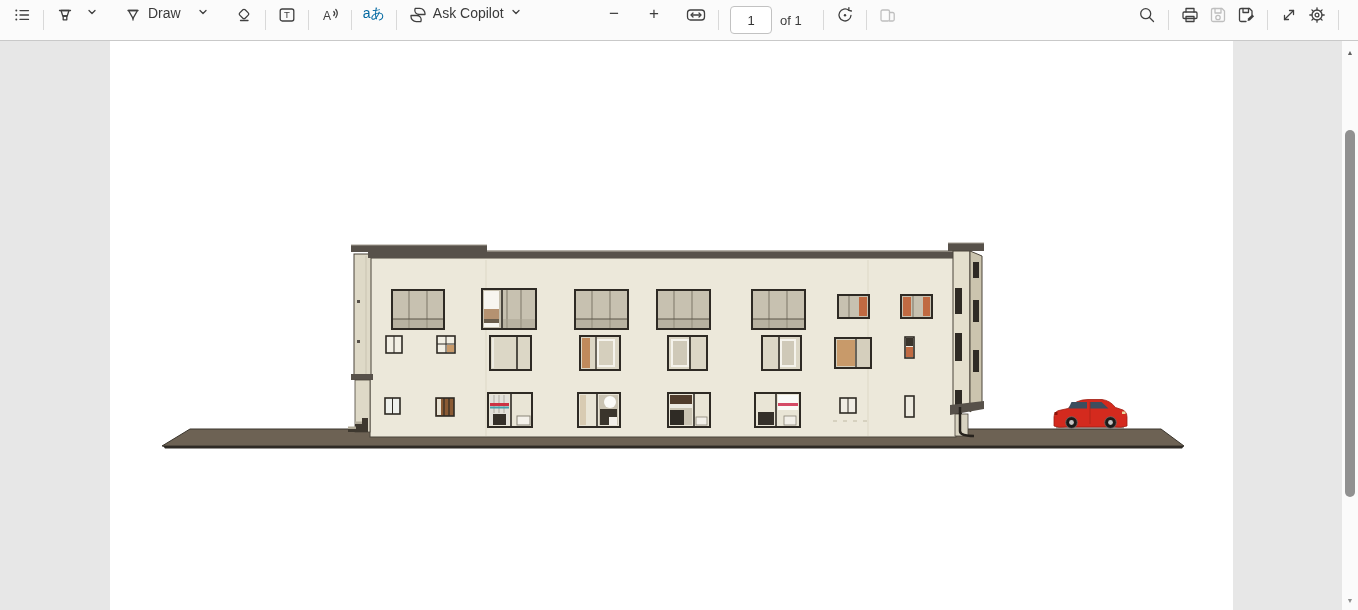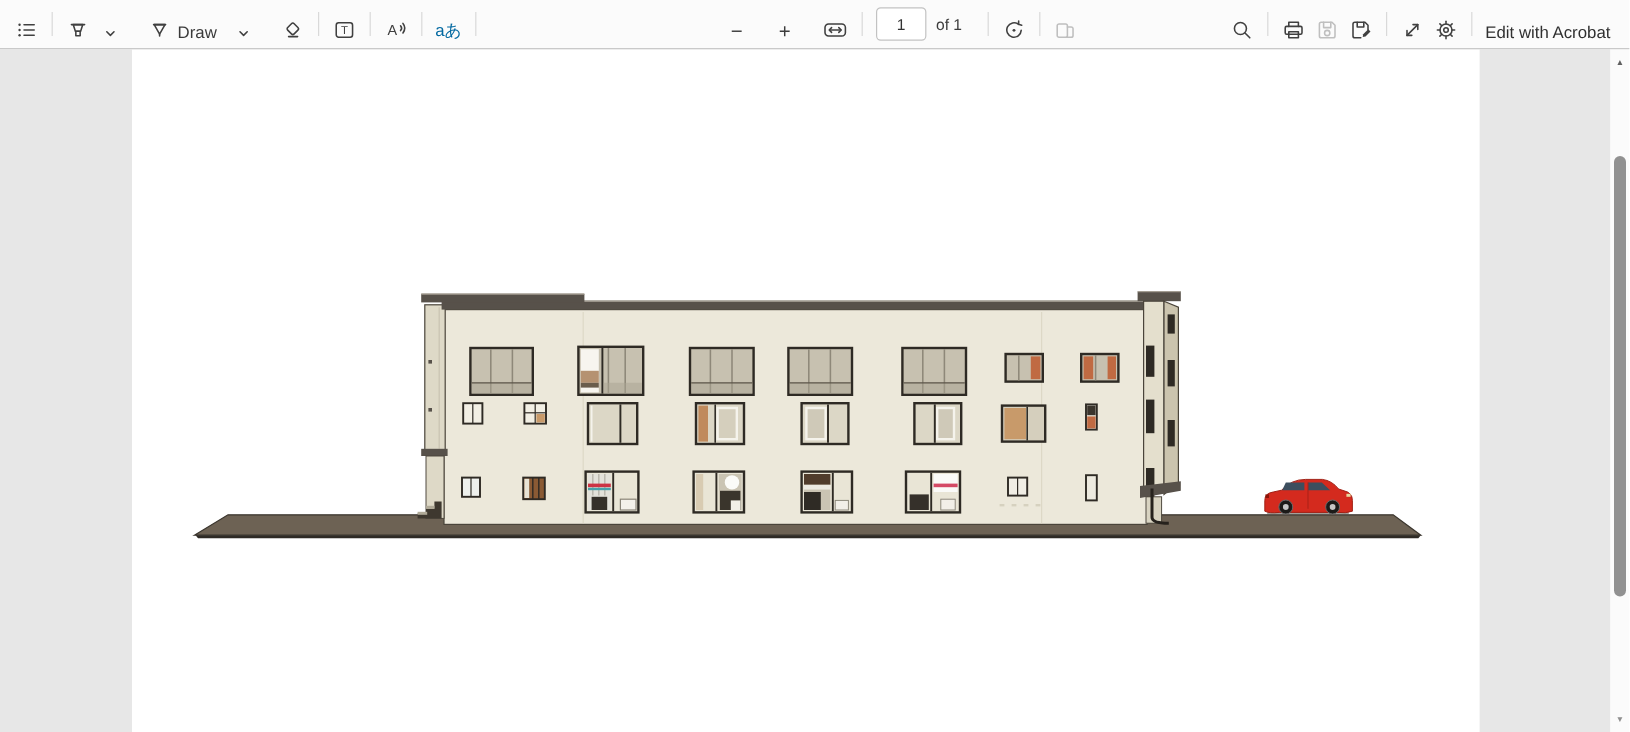--- a/index.html
+++ b/index.html
@@ -6,21 +6,21 @@
   body{width:1358px;height:610px;overflow:hidden;position:relative;
        font-family:"Liberation Sans",sans-serif;background:#fff}
 
   
   .toolbar{position:absolute;top:0;left:0;right:0;height:40px;background:#fbfbfb;
            border-bottom:1px solid #c9c9c9;z-index:10}
   .tb-group{position:absolute;top:0;height:40px;display:flex;align-items:center}
   .g-left{left:8px}
   .g-center{left:601px}
   .g-right{right:12px}
-  .tb-btn{display:flex;align-items:flex-end;justify-content:center;height:30px;min-width:26px;
+  .tb-btn{display:flex;align-items:flex-start;justify-content:center;height:30px;min-width:26px;
           border:none;background:transparent;padding:0 4px;color:#3c3c3c;cursor:pointer;
           font-family:"Liberation Sans",sans-serif}
   .tb-sep{width:1px;height:20px;background:#d9d9d9;margin:0 7px;flex:0 0 1px}
   .gapL{margin-left:14px}
   svg.ic{display:block;stroke:#404040;fill:none;stroke-width:1.3;
          stroke-linecap:round;stroke-linejoin:round}
   svg.ic.dis{stroke:#bfbfbf}
   svg.ic .fil{fill:#404040;stroke:none}
   .lbl{margin:0 5px;font-size:14px;color:#3a3a3a;white-space:nowrap}
   .glyph{font-size:14px;color:#0369a1}
@@ -106,20 +106,30 @@
         <text x="3" y="14.5" font-size="12" font-family="Liberation Sans, sans-serif" style="fill:#404040;stroke:none">A</text>
         <path d="M13.8 6.5 q1.8 2 0 4"></path>
         <path d="M15.8 4.5 q3 3.5 0 8"></path>
       </svg>
     </button>
     <div class="tb-sep"></div>
     <button class="tb-btn">
       <span class="glyph">aあ</span>
     </button>
     <div class="tb-sep"></div>
+    <button class="tb-btn">
+      <svg class="ic" width="20" height="20" viewBox="0 0 20 20">
+        <path class="fil" d="M7.2 3.4 h4.6 a5.2 5.2 0 0 1 5.2 5.2 v0.9 h-5.8 a4.4 4.4 0 0 1 -4.4 -4.4 z" style="fill:none;stroke:#404040"></path>
+        <path class="fil" d="M12.8 16.6 H8.2 a5.2 5.2 0 0 1 -5.2 -5.2 v-0.9 h5.8 a4.4 4.4 0 0 1 4.4 4.4 z" style="fill:none;stroke:#404040"></path>
+      </svg>
+      <span class="lbl">Ask Copilot</span>
+      <svg class="ic chev" width="14" height="14" viewBox="0 0 14 14">
+        <polyline points="4,5.5 7,8.5 10,5.5"></polyline>
+      </svg>
+    </button>
   </div>
 
   <div class="tb-group g-center">
     <button class="tb-btn">
       <span class="zoom-glyph">−</span>
     </button>
     <button class="tb-btn gapL">
       <span class="zoom-glyph">+</span>
     </button>
     <button class="tb-btn gapL">
@@ -195,23 +205,20 @@
           <line x1="10" y1="15" x2="10" y2="17.2"></line>
         <line x1="2.8" y1="10" x2="5" y2="10"></line>
           <line x1="15" y1="10" x2="17.2" y2="10"></line>
         <line x1="4.9" y1="4.9" x2="6.5" y2="6.5"></line>
           <line x1="13.5" y1="13.5" x2="15.1" y2="15.1"></line>
         <line x1="4.9" y1="15.1" x2="6.5" y2="13.5"></line>
           <line x1="13.5" y1="6.5" x2="15.1" y2="4.9"></line>
       </svg>
     </button>
     <div class="tb-sep"></div>
-    <button class="tb-btn acrobat">
-      <span>Edit with Acrobat</span>
-    </button>
   </div>
 </div>
 
 <div class="content">
   <div class="pdf-page"></div>
 
   <svg class="drawing" width="1342" height="569" viewBox="0 41 1342 569">
 
     <g>
       <polygon points="162,446 190,429 1161,429 1184,446" fill="var(--ground)" stroke="#3a352d" stroke-width="1"></polygon>

